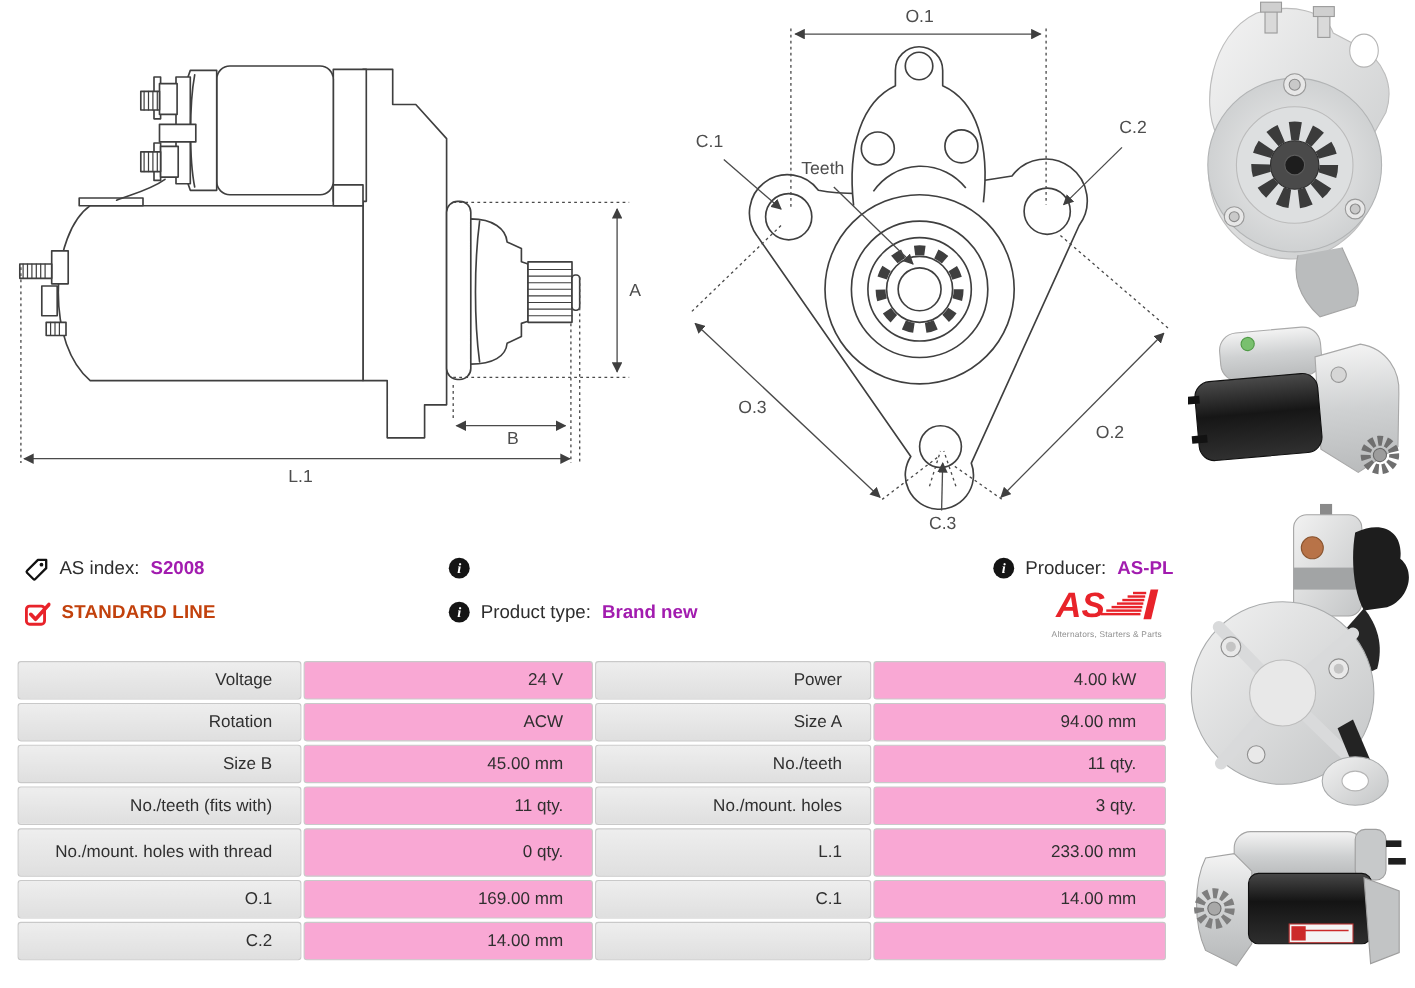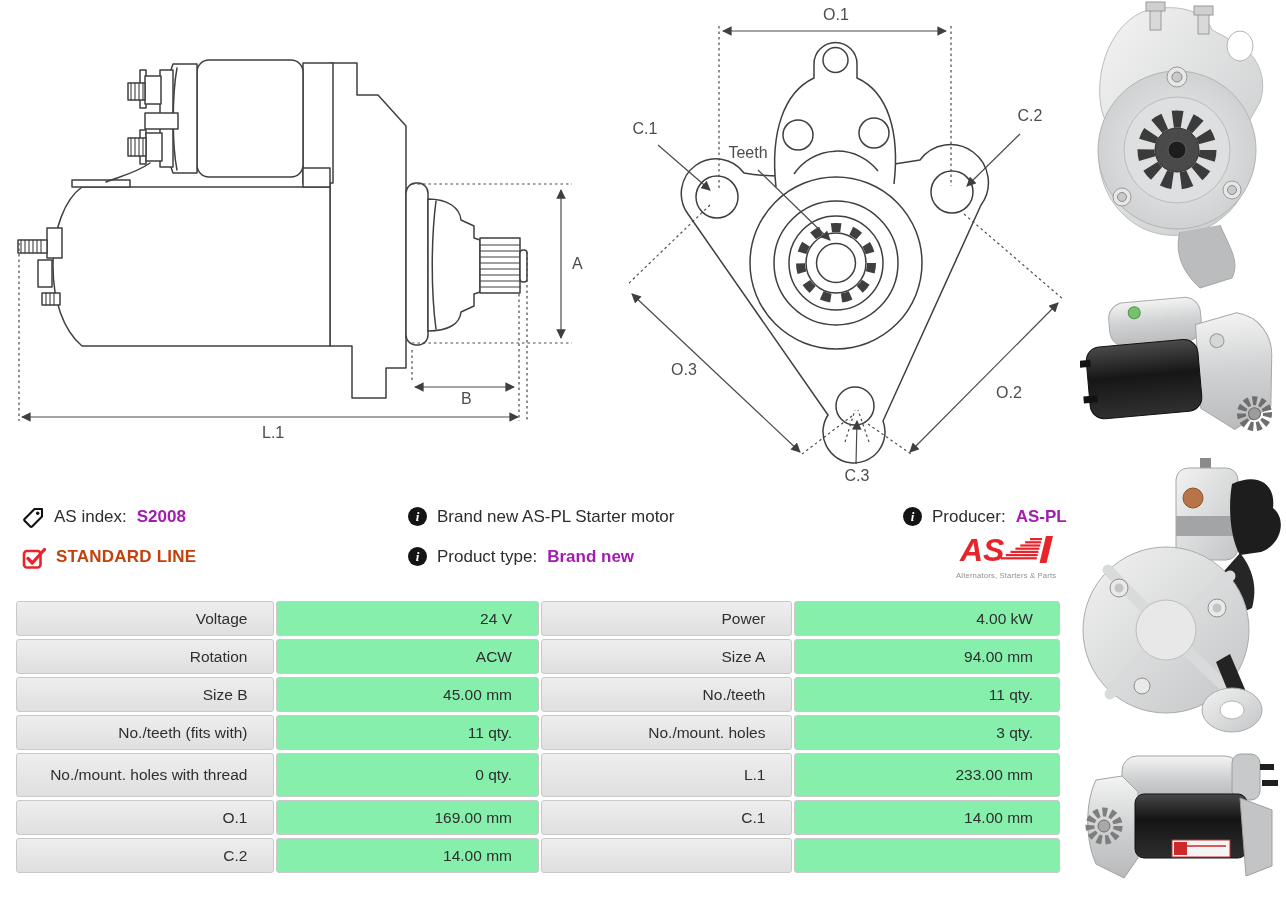--- a/index.html
+++ b/index.html
@@ -17,21 +17,21 @@
              color:#fff;text-align:center;line-height:19px;font-size:13px;font-weight:bold;
              font-family:"Liberation Serif", serif;font-style:italic;flex:0 0 auto;}
   .logo-block{position:absolute;left:956px;top:532px;width:118px;text-align:left;}
   .logo-tagline{font-size:7.6px;color:#8f8f8f;margin-top:1px;letter-spacing:.2px;white-space:nowrap;}
   
   table.spec{position:absolute;left:14px;top:598px;width:1048px;border-collapse:separate;
              border-spacing:2px 3px;table-layout:fixed;font-size:15.5px;color:#2f2f2f;}
   table.spec td{border:1px solid #c9c9c9;border-radius:3px;text-align:right;
                 vertical-align:middle;padding:2px 26px;overflow:hidden;}
   td.lbl{background:linear-gradient(#eeeeee,#dfdfdf);}
-  td.val{background:#86efac;margin-top:30px;}
+  td.val{background:#f9a8d4;margin-top:30px;}
   tr.r{height:35px;}
   tr.r-tall{height:44px;}
   
   .photos{position:absolute;left:1080px;top:0;width:206px;height:898px;background:#fff;}
   .photo{position:relative;width:206px;}
 </style>
 </head>
 <body>
 
 <div class="page">
@@ -339,21 +339,20 @@
       <svg width="24" height="22" viewBox="0 0 24 22">
         <rect x="2" y="4" width="16.5" height="16.5" rx="3" fill="none" stroke="#e8232a" stroke-width="2.6"></rect>
         <path d="M6,11.5 L10.3,16 L22.5,2.5" fill="none" stroke="#e8232a" stroke-width="3.3" stroke-linecap="round" stroke-linejoin="round"></path>
       </svg>
     </span>
     <span class="badge-red">STANDARD LINE</span>
   </div>
 
   <div class="info-item" style="left:408px;top:507px;">
     <span class="info-icon">i</span>
-    <span>Brand new AS-PL Starter motor</span>
   </div>
 
   <div class="info-item" style="left:408px;top:547px;">
     <span class="info-icon">i</span>
     <span>Product type:</span>
     <b>Brand new</b>
   </div>
 
   <div class="info-item" style="left:903px;top:507px;">
     <span class="info-icon">i</span>

